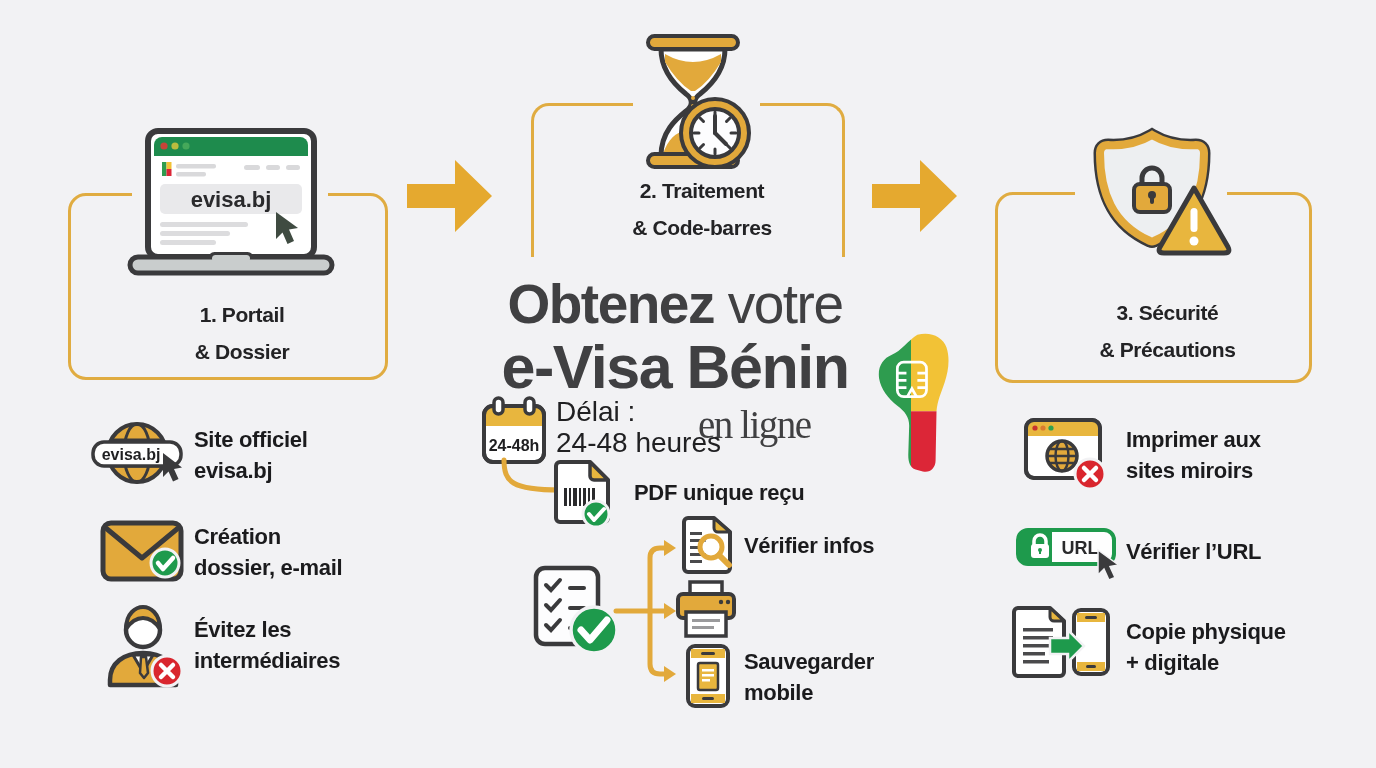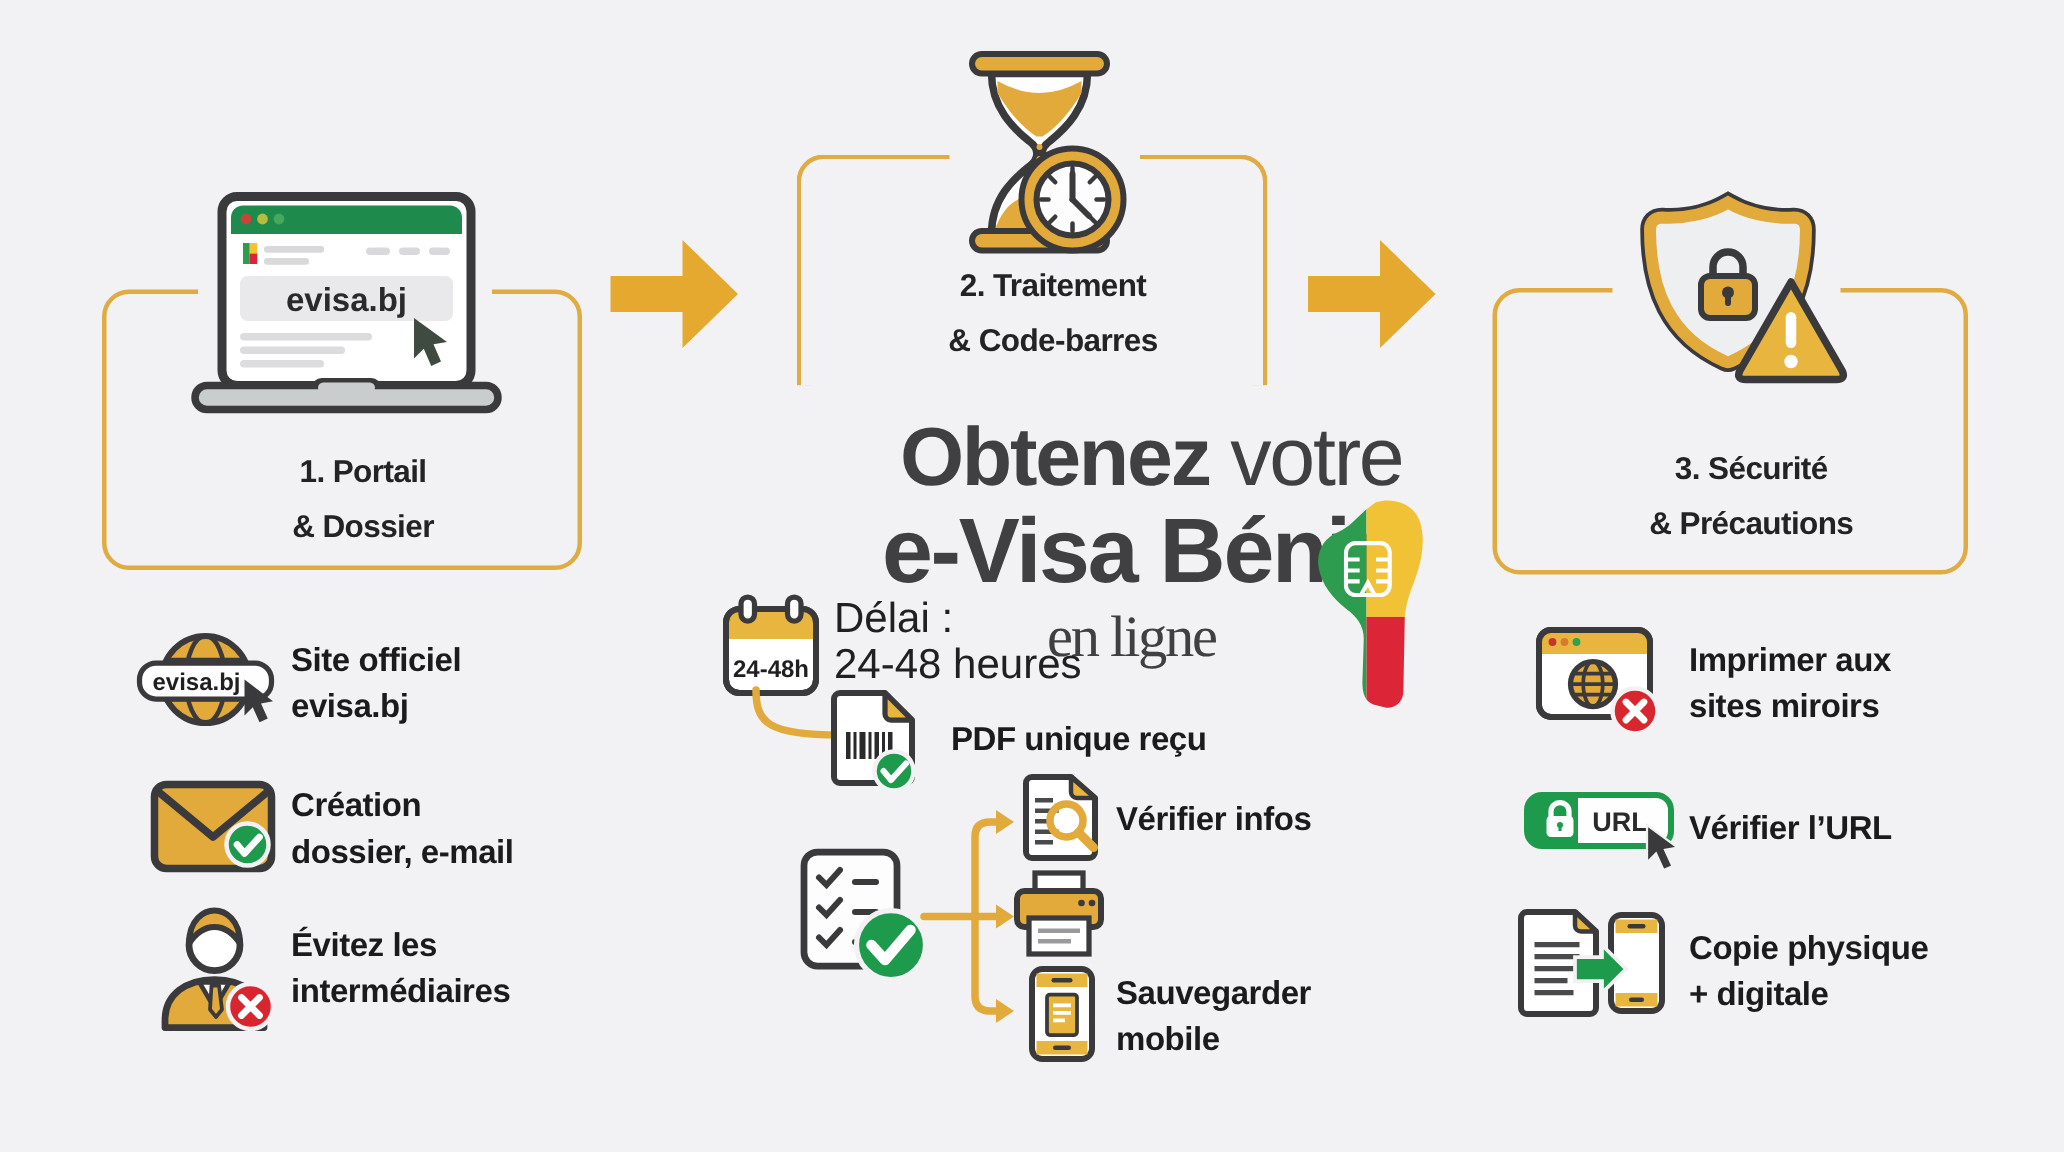--- a/index.html
+++ b/index.html
@@ -7,21 +7,21 @@
   #canvas{position:relative;width:1376px;height:768px;background:#F2F2F4;overflow:hidden;
           font-family:"Liberation Sans", sans-serif;color:#1C1C1E;}
   .abs{position:absolute;}
   svg{display:block;overflow:visible;}
   svg text{font-family:"Liberation Sans", sans-serif;}
   .stepbox{position:absolute;border:3px solid #E0AC41;border-radius:18px;}
   .stepbox.open{border-bottom:none;border-radius:18px 18px 0 0;}
   .gapcover{position:absolute;background:#F2F2F4;height:13px;}
   .step-label{position:absolute;text-align:center;font-weight:700;font-size:21px;line-height:37px;color:#232325;letter-spacing:-0.4px;padding-left:28px;}
   .item{position:absolute;font-size:22px;line-height:31px;font-weight:600;color:#1B1B1D;letter-spacing:-0.3px;}
-  .title-line{position:absolute;text-align:right;color:#404042;letter-spacing:-1.5px;white-space:nowrap;}
+  .title-line{position:absolute;text-align:center;color:#404042;letter-spacing:-1.5px;white-space:nowrap;}
   .t1{font-size:55px;font-weight:400;}
   .t1 b{font-weight:700;}
   .t2{font-size:61px;font-weight:700;}
   .t3{font-size:39px;font-weight:400;font-family:Liberation Serif, serif;}
   .delay-text{position:absolute;font-size:28px;line-height:31px;font-weight:500;color:#202022;}
 </style>
 </head>
 <body>
 
 <div id="canvas">

